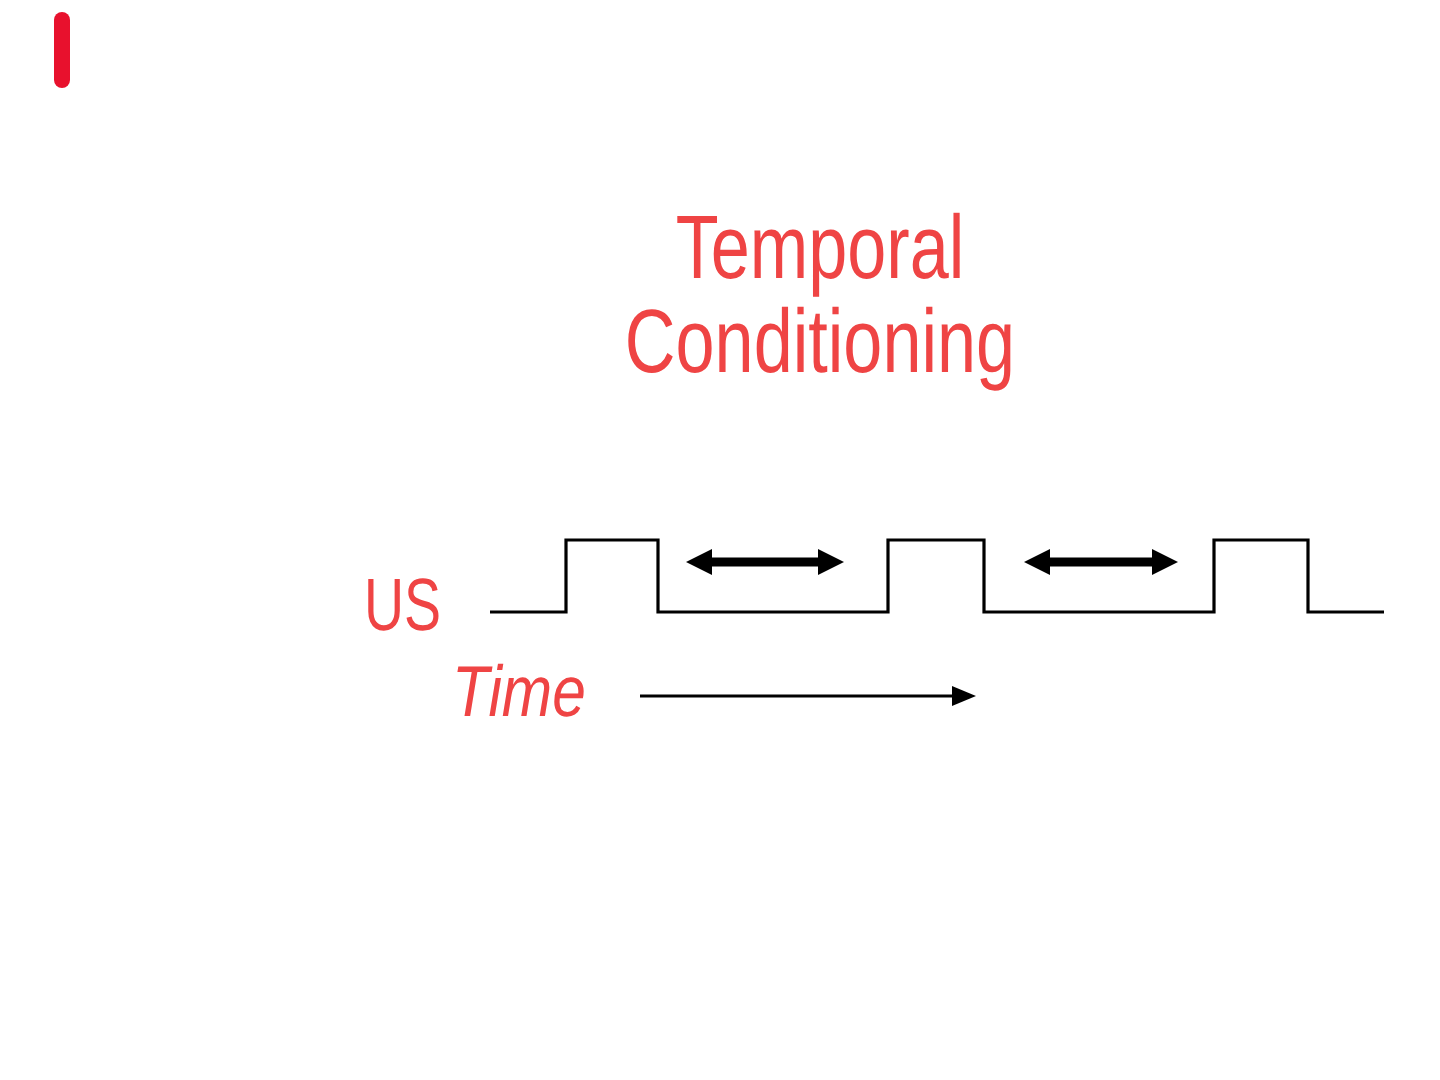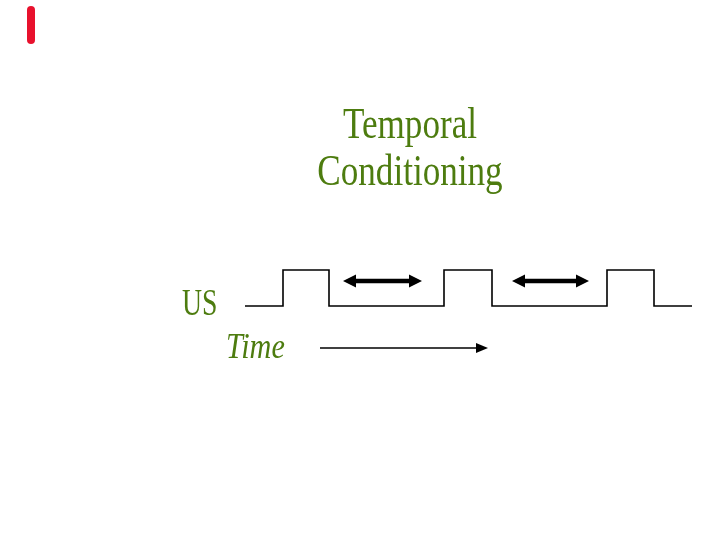--- a/index.html
+++ b/index.html
@@ -3,22 +3,22 @@
 <meta charset="utf-8">
 <style>
   html, body { margin: 0; padding: 0; }
   body { width: 720px; height: 540px; }
   .slide {
     position: relative;
     width: 720px;
     height: 540px;
     background: #ffffff;
     overflow: hidden;
-    font-family: Liberation Serif, serif;
-    color: #4d7c0f;
+    font-family: Liberation Sans, sans-serif;
+    color: #ef4444;
   }
   .accent-mark {
     position: absolute;
     left: 27px;
     top: 6px;
     width: 8px;
     height: 38px;
     border-radius: 4px;
     background: #e8112d;
   }

